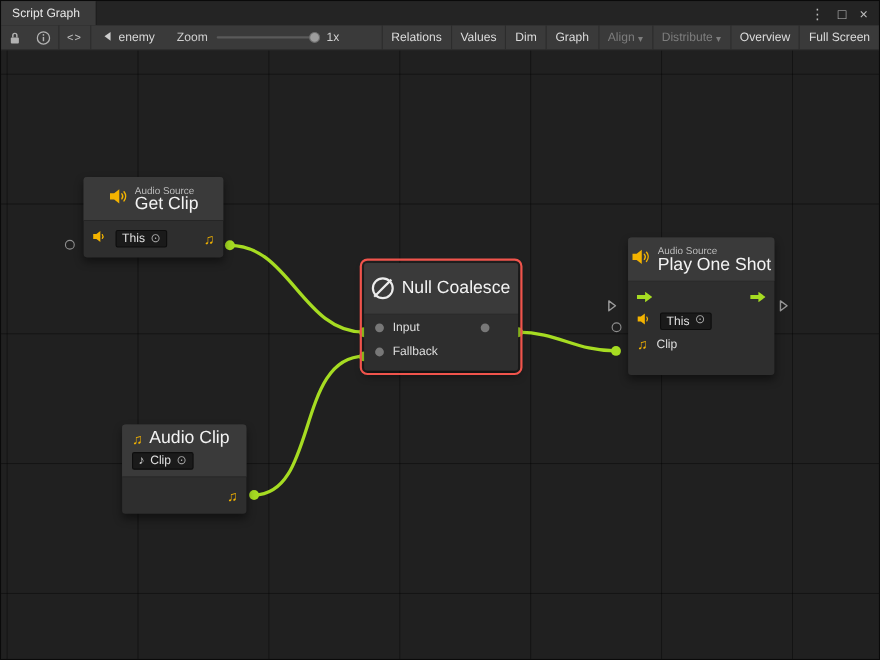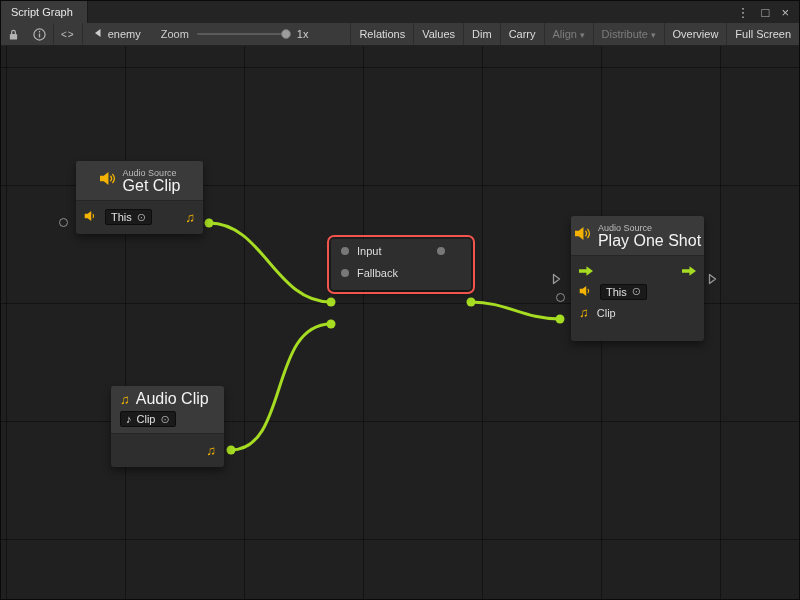--- a/index.html
+++ b/index.html
@@ -127,21 +127,21 @@
       <div class="tbtn">
           <span>Relations</span>
         </div>
       <div class="tbtn">
           <span>Values</span>
         </div>
       <div class="tbtn">
           <span>Dim</span>
         </div>
       <div class="tbtn">
-          <span>Carry</span>
+          <span>Graph</span>
         </div>
       <div class="tbtn disabled">
           <span>Align</span>
           <span class="arr">▾</span>
         </div>
       <div class="tbtn disabled">
           <span>Distribute</span>
           <span class="arr">▾</span>
         </div>
       <div class="tbtn">
@@ -205,20 +205,24 @@
             <span>This</span>
             <span class="picker">⊙</span>
           </span>
           <span class="spacer"></span>
           <span class="note">♫</span>
         </div>
       </div>
     </div>
 
     <div class="node nullc selected" style="left:330px; top:193px; width:140px;">
+      <div class="node-header">
+        <span class="null-icon"></span>
+        <div class="ttl">Null Coalesce</div>
+      </div>
       <div class="node-body">
         <div class="row tight">
           <span class="pdot"></span>
           <span class="lab">Input</span>
           <span class="spacer"></span>
           <span class="pdot"></span>
         </div>
         <div class="row tight">
           <span class="pdot"></span>
           <span class="lab">Fallback</span>

